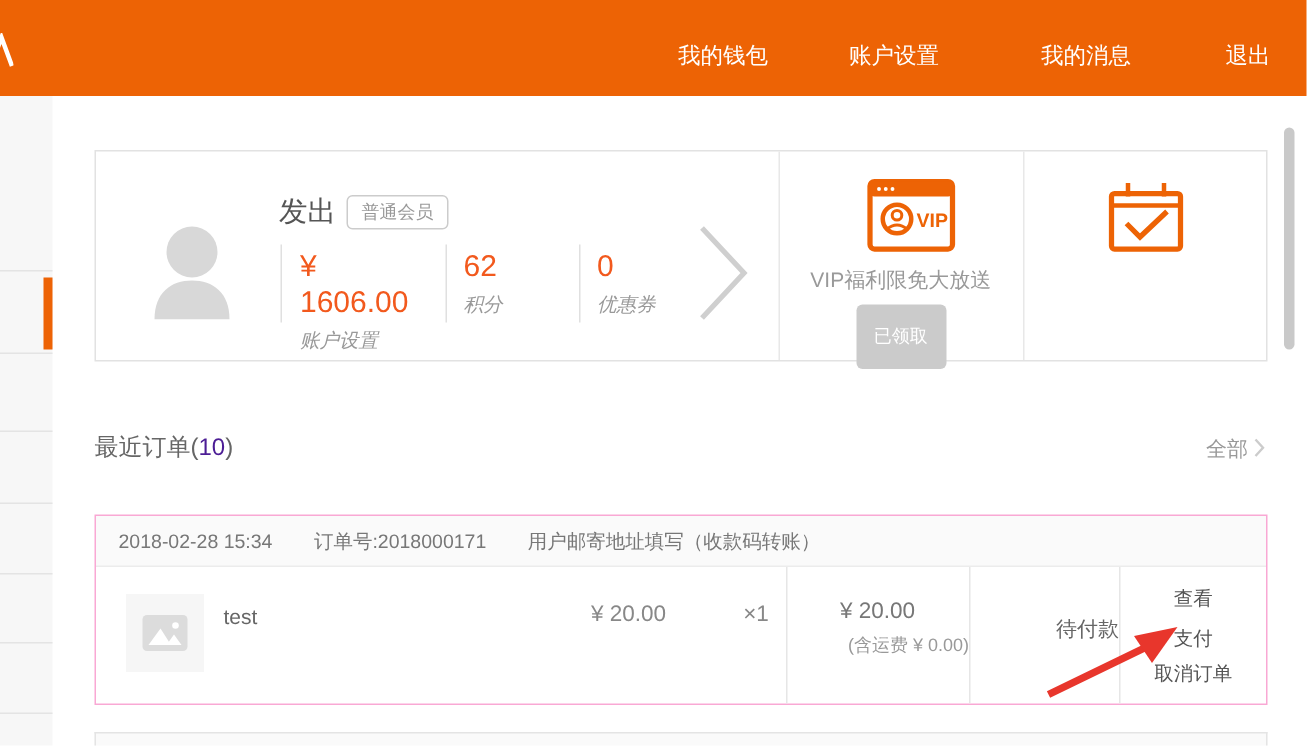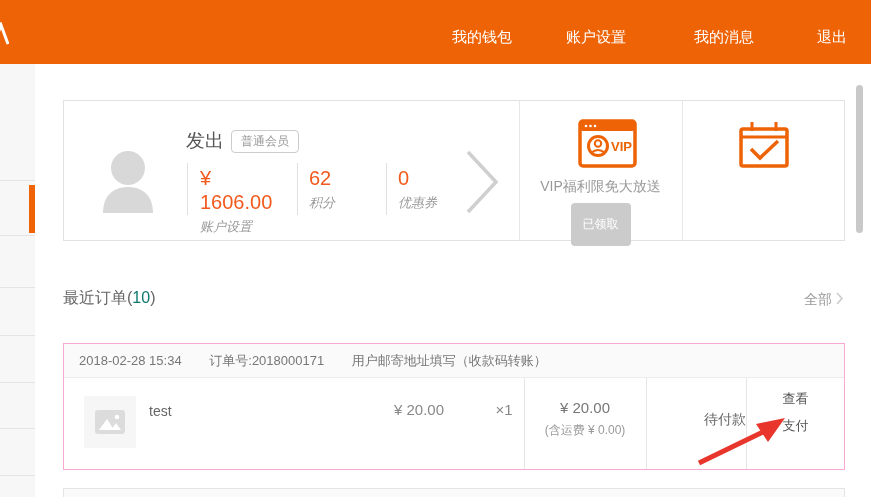--- a/index.html
+++ b/index.html
@@ -30,35 +30,35 @@
   .big-chevron { position:absolute; left:400px; top:48px; }
   .vdiv-full { position:absolute; top:0; width:1px; height:139px; background:#e8e8e8; }
   .vip-cell { position:absolute; left:455px; top:0; width:163px; height:139px; cursor:pointer; }
   .vip-icon { position:absolute; left:59px; top:17px; }
   .vip-title { position:absolute; left:0; top:77px; width:163px; text-align:center; font-size:14px; color:#999; }
   .vip-btn { position:absolute; left:50%; transform:translateX(-50%); top:102px; background:#cbcbcb; color:#fff; font-size:12px; border:none; border-radius:4px; padding:13px 12px; cursor:pointer; white-space:nowrap; }
   .cal-cell { position:absolute; left:618px; top:0; width:164px; height:139px; cursor:pointer; }
   .cal-icon { position:absolute; left:56px; top:19px; }
   
   .sec-title { position:absolute; left:63px; top:288px; font-size:16px; color:#666; }
-  .sec-count { color:#0f766e; }
+  .sec-count { color:#4c1d95; }
   .view-all { position:absolute; left:804px; top:291px; font-size:14px; color:#999; cursor:pointer; }
   .va-chev { position:relative; top:1px; left:3px; }
   
   .order-card { position:absolute; left:63px; top:343px; width:782px; height:127px; background:#fff; border:1px solid #f9a8d4; }
   .order-head { height:34px; background:#fafafa; border-bottom:1px solid #ececec; font-size:13px; color:#777; line-height:34px; padding-left:15px; white-space:nowrap; }
   .order-head span { margin-right:24px; }
   .order-body { position:relative; height:91px; }
   .cell-div { position:absolute; top:0; width:1px; height:91px; background:#e6e6e6; }
   .thumb { position:absolute; left:20px; top:18px; width:52px; height:52px; background:#f6f6f6; display:flex; align-items:center; justify-content:center; }
   .pname { position:absolute; left:85px; top:25px; font-size:14px; color:#666; cursor:pointer; }
   .pprice { position:absolute; left:290px; top:23px; width:90px; text-align:right; font-size:15px; color:#888; }
   .pqty { position:absolute; left:415px; top:23px; width:50px; text-align:center; font-size:15px; color:#888; }
   .tot-amt { position:absolute; left:460px; top:21px; width:122px; text-align:center; font-size:15px; color:#777; }
-  .tot-ship { position:absolute; left:460px; top:44px; width:122px; text-align:center; font-size:12px; color:#999; }
+  .tot-ship { position:absolute; left:460px; top:44px; width:122px; text-align:right; font-size:12px; color:#999; }
   .o-status { position:absolute; left:582px; top:33px; width:100px; text-align:right; font-size:14px; color:#666; }
   .act { position:absolute; left:682px; width:99px; text-align:center; font-size:13px; color:#555; cursor:pointer; }
   .act-0 { top:12px; } .act-1 { top:39px; } .act-2 { top:62px; }
   
   .arrow-annot { position:absolute; left:693px; top:413px; pointer-events:none; }
   .next-card { position:absolute; left:63px; top:488px; width:782px; height:9px; background:#fafafa; border:1px solid #e4e4e4; border-bottom:none; }
   .scroll-thumb { position:absolute; left:856px; top:85px; width:7px; height:148px; background:#c9c9c9; border-radius:4px; cursor:pointer; }
 </style>
 </head>
 <body>
@@ -180,20 +180,21 @@
     <span class="pprice">¥ 20.00</span>
     <span class="pqty">×1</span>
 
     <span class="tot-amt">¥ 20.00</span>
     <span class="tot-ship">(含运费 ¥ 0.00)</span>
 
     <span class="o-status">待付款</span>
 
     <span class="act act-0">查看</span>
     <span class="act act-1">支付</span>
+    <span class="act act-2">取消订单</span>
   </div>
 </div>
 
 <span class="arrow-annot">
   <svg width="102" height="55" viewBox="0 0 102 55">
     <line x1="6" y1="50" x2="72" y2="18" stroke="#E8362C" stroke-width="5"></line>
     <polygon points="92,5 63,11 75,29" fill="#E8362C"></polygon>
   </svg>
 </span>
 

